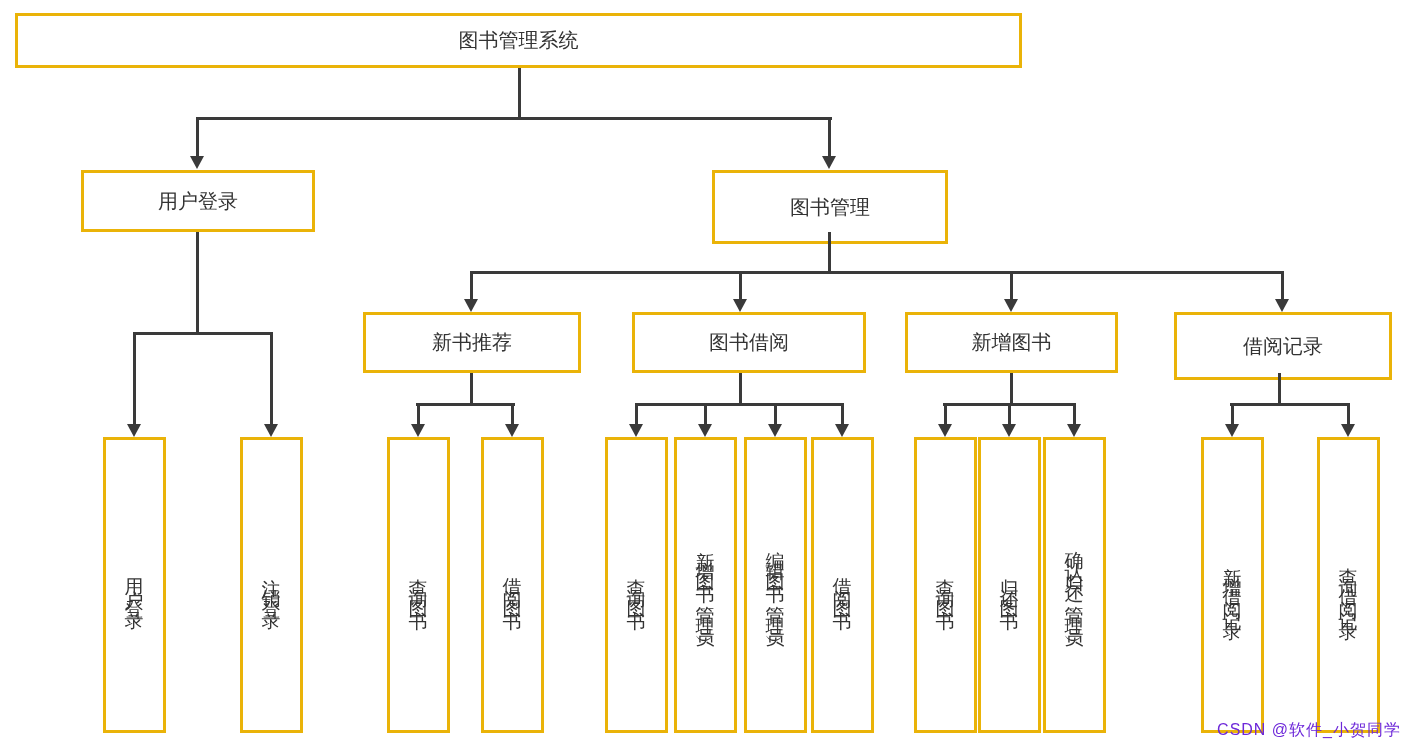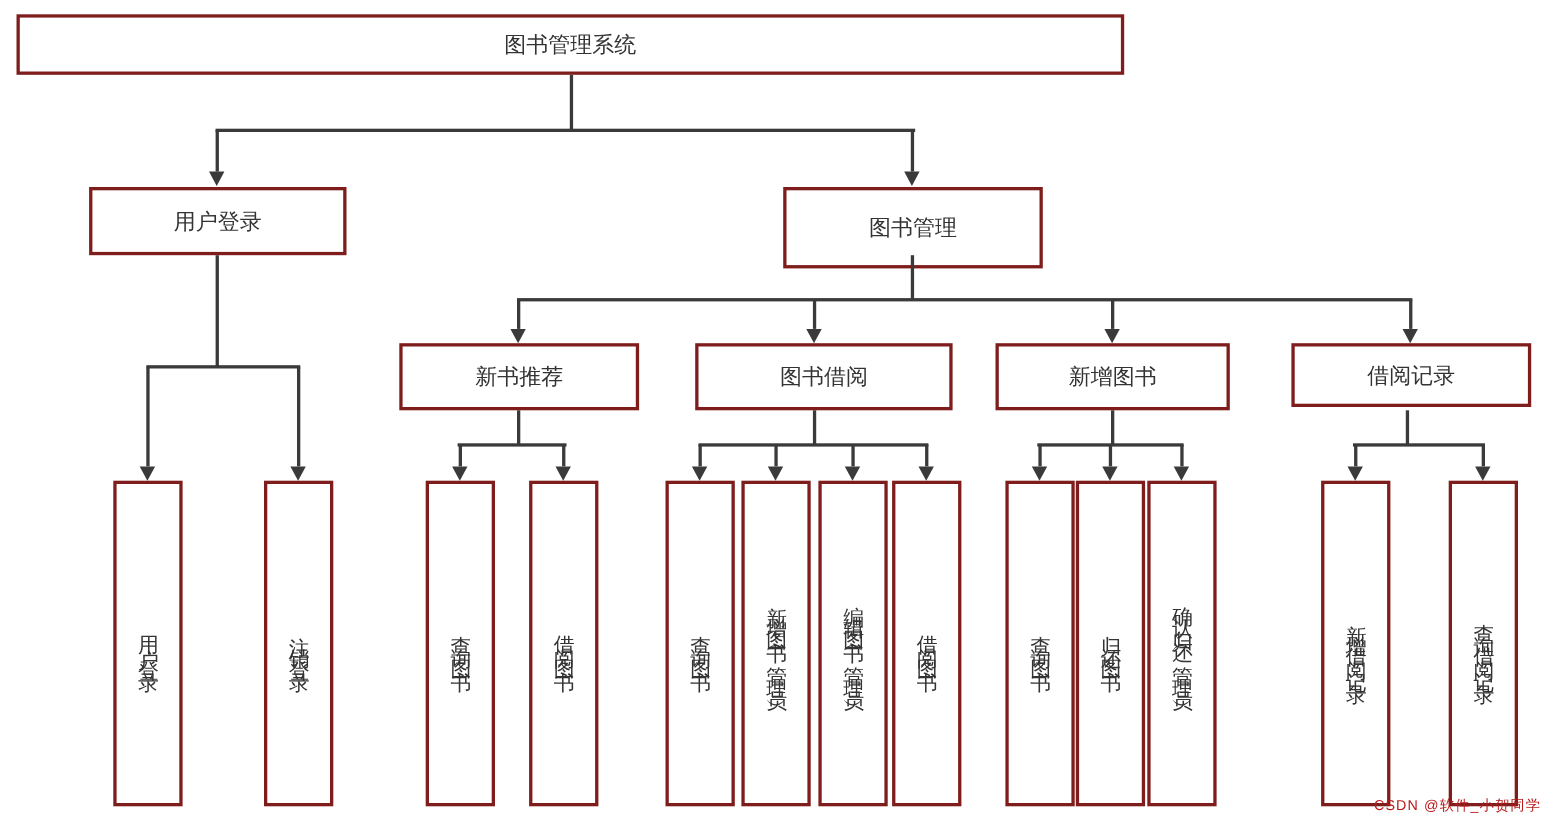--- a/index.html
+++ b/index.html
@@ -1,33 +1,33 @@
 <!DOCTYPE html>
 <html><head>
 <meta charset="utf-8">
 <style>
   html,body { margin:0; padding:0; background:#ffffff; }
   body { font-family:"Liberation Sans","DejaVu Sans",sans-serif; }
   .canvas { position:relative; width:1405px; height:747px; background:#ffffff; overflow:hidden; }
 
-  .box { position:absolute; box-sizing:border-box; border:3px solid #7f1d1d; background:#ffffff;
+  .box { position:absolute; box-sizing:border-box; border:3px solid #eab308; background:#ffffff;
          display:flex; align-items:center; justify-content:center; color:#333333; font-size:20px; }
   .box .htext { white-space:nowrap; }
   .vtext { writing-mode:vertical-rl; text-orientation:mixed; letter-spacing:11px;
            font-size:19px; line-height:1; color:#333333; }
 
   .hline, .vline { position:absolute; background:#3a3a3a; }
   .hline { height:3px; }
   .vline { width:3px; }
 
   .arrow { position:absolute; width:3px; background:#3a3a3a; }
   .arrow::after { content:""; position:absolute; left:-6px; bottom:-13px; width:0; height:0;
                   border:7px solid transparent; border-top:13px solid #3a3a3a; border-bottom:none; }
 
-  .watermark { position:absolute; right:4px; bottom:6px; font-size:13px; color:#b91c1c;
+  .watermark { position:absolute; right:4px; bottom:6px; font-size:16px; color:#6d28d9;
                letter-spacing:1px; z-index:5; white-space:nowrap; }
 </style>
 </head>
 <body>
 
 <div class="canvas">
 
   <div class="box" style="left:15px;top:13px;width:1007px;height:55px">
     <span class="htext">图书管理系统</span>
   </div>
@@ -41,21 +41,21 @@
 
   <div class="box" style="left:363px;top:312px;width:218px;height:61px">
     <span class="htext">新书推荐</span>
   </div>
   <div class="box" style="left:632px;top:312px;width:234px;height:61px">
     <span class="htext">图书借阅</span>
   </div>
   <div class="box" style="left:905px;top:312px;width:213px;height:61px">
     <span class="htext">新增图书</span>
   </div>
-  <div class="box" style="left:1174px;top:312px;width:218px;height:58px">
+  <div class="box" style="left:1174px;top:312px;width:218px;height:68px">
     <span class="htext">借阅记录</span>
   </div>
 
   <div class="box" style="left:103px;top:437px;width:63px;height:296px">
     <span class="vtext">用户登录</span>
   </div>
   <div class="box" style="left:240px;top:437px;width:63px;height:296px">
     <span class="vtext">注销登录</span>
   </div>
   <div class="box" style="left:387px;top:437px;width:63px;height:296px">

